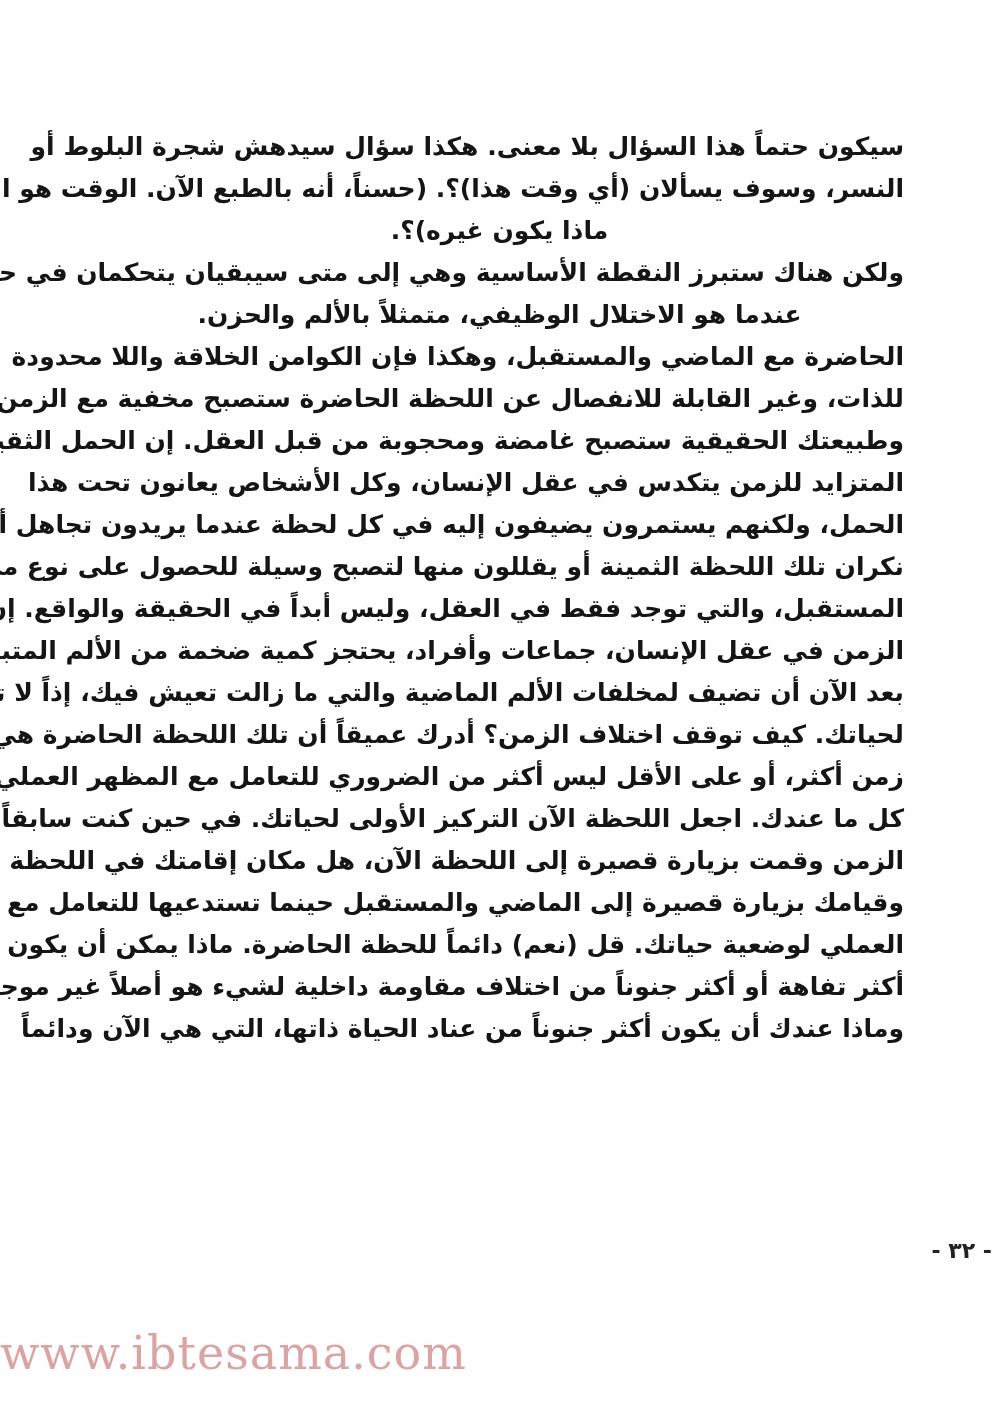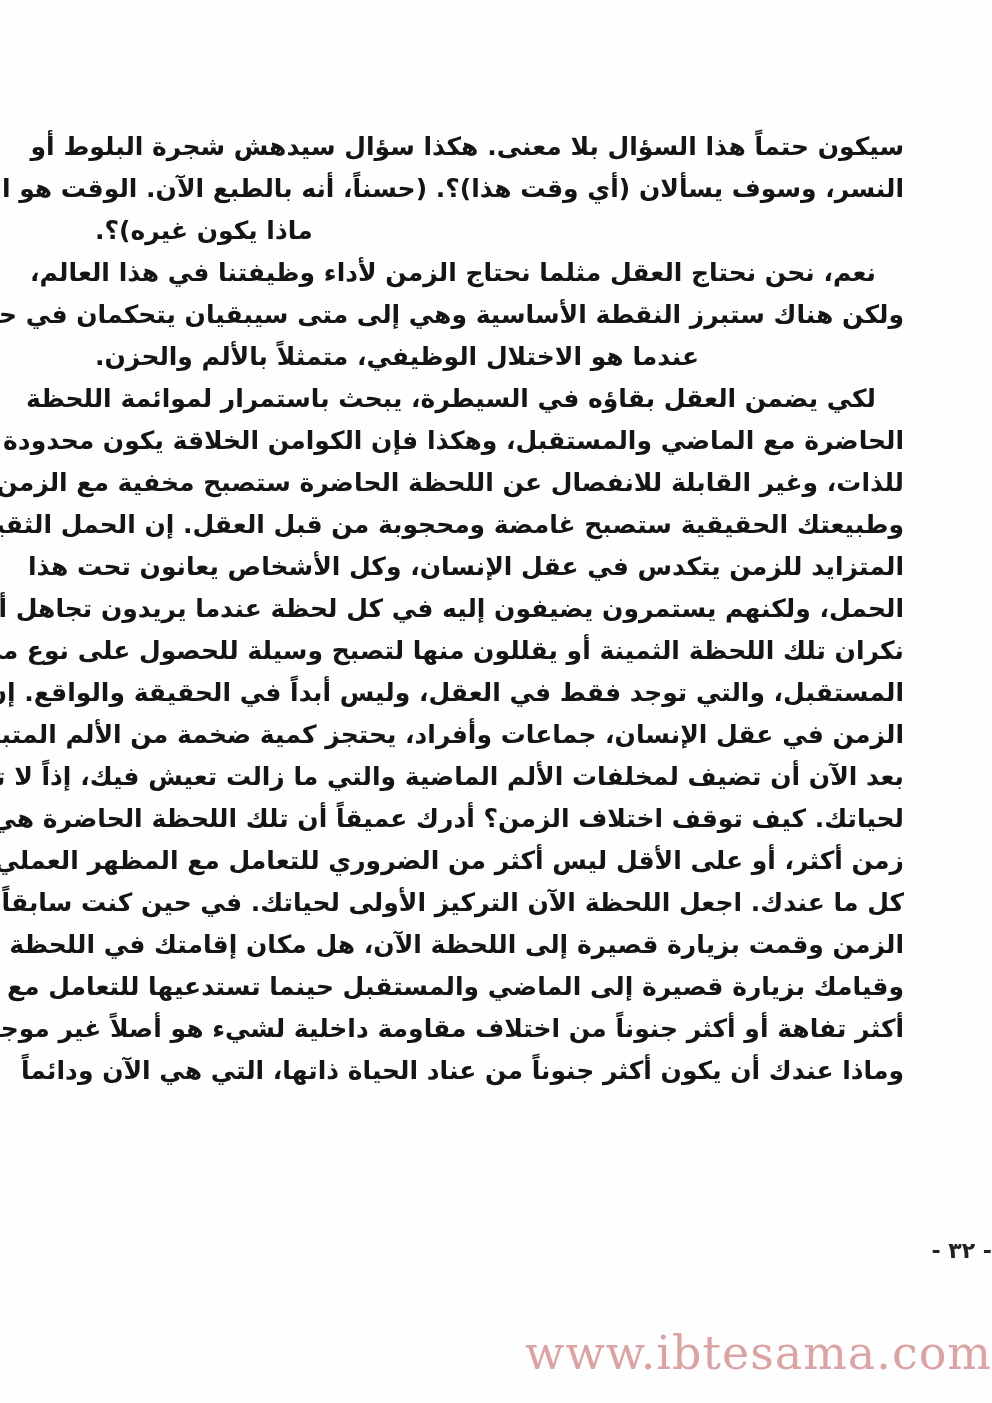--- a/index.html
+++ b/index.html
@@ -27,21 +27,21 @@
   }
   .line {
     height: 42px;
     line-height: 42px;
     text-align: justify;
     text-align-last: justify;
     white-space: nowrap;
     overflow: visible;
   }
   .line.last {
-    text-align: left;
+    text-align: center;
     text-align-last: auto;
   }
   .line.indent {
     padding-right: 28px;
   }
   .page-number {
     position: absolute;
     top: 1238px;
     left: 0;
     right: 0;
@@ -49,53 +49,52 @@
     color: #222222;
     font-size: 22px;
     font-weight: bold;
     letter-spacing: 2px;
   }
   .watermark {
     position: absolute;
     top: 1326px;
     left: 0;
     right: 0;
-    text-align: right;
+    text-align: left;
     direction: ltr;
     font-family: "DejaVu Serif", serif;
     font-size: 46px;
     font-weight: normal;
     color: #dba4a4;
     letter-spacing: 1px;
   }
 </style>
 </head>
 <body>
 
 <div class="page" style="background: rgb(254, 254, 254);">
   <div class="text-block" style="color: rgb(21, 21, 21);">
       <div class="line">سيكون حتماً هذا السؤال بلا معنى. هكذا سؤال سيدهش شجرة البلوط أو</div>
       <div class="line">النسر، وسوف يسألان (أي وقت هذا)؟. (حسناً، أنه بالطبع الآن. الوقت هو الآن.</div>
       <div class="line last">ماذا يكون غيره)؟.</div>
-      <div class="line indent">نعم، نحن نحتاج العقل مثلما نحتاج الزمن لأداء وظيفتنا في هذا العالم،</div>
       <div class="line">ولكن هناك ستبرز النقطة الأساسية وهي إلى متى سيبقيان يتحكمان في حياتنا،</div>
       <div class="line last">عندما هو الاختلال الوظيفي، متمثلاً بالألم والحزن.</div>
-      <div class="line indent">لكي يضمن العقل بقاؤه في السيطرة، يبحث باستمرار لموائمة اللحظة</div>
-      <div class="line">الحاضرة مع الماضي والمستقبل، وهكذا فإن الكوامن الخلاقة يكون محدودة</div>
+      <div class="line">الحاضرة مع الماضي والمستقبل، وهكذا فإن الكوامن الخلاقة واللا محدودة</div>
       <div class="line">للذات، وغير القابلة للانفصال عن اللحظة الحاضرة ستصبح مخفية مع الزمن،</div>
       <div class="line">وطبيعتك الحقيقية ستصبح غامضة ومحجوبة من قبل العقل. إن الحمل الثقيل</div>
       <div class="line">المتزايد للزمن يتكدس في عقل الإنسان، وكل الأشخاص يعانون تحت هذا</div>
       <div class="line">الحمل، ولكنهم يستمرون يضيفون إليه في كل لحظة عندما يريدون تجاهل أو</div>
       <div class="line">نكران تلك اللحظة الثمينة أو يقللون منها لتصبح وسيلة للحصول على نوع من لحظة</div>
       <div class="line">المستقبل، والتي توجد فقط في العقل، وليس أبداً في الحقيقة والواقع. إن تكدسات</div>
       <div class="line">الزمن في عقل الإنسان، جماعات وأفراد، يحتجز كمية ضخمة من الألم المتبقي</div>
       <div class="line">بعد الآن أن تضيف لمخلفات الألم الماضية والتي ما زالت تعيش فيك، إذاً لا تخلق أي</div>
       <div class="line">لحياتك. كيف توقف اختلاف الزمن؟ أدرك عميقاً أن تلك اللحظة الحاضرة هي</div>
       <div class="line">زمن أكثر، أو على الأقل ليس أكثر من الضروري للتعامل مع المظهر العملي</div>
       <div class="line">كل ما عندك. اجعل اللحظة الآن التركيز الأولى لحياتك. في حين كنت سابقاً في</div>
       <div class="line">الزمن وقمت بزيارة قصيرة إلى اللحظة الآن، هل مكان إقامتك في اللحظة الآن</div>
       <div class="line">وقيامك بزيارة قصيرة إلى الماضي والمستقبل حينما تستدعيها للتعامل مع المظهر</div>
+      <div class="line">العملي لوضعية حياتك. قل (نعم) دائماً للحظة الحاضرة. ماذا يمكن أن يكون</div>
       <div class="line">أكثر تفاهة أو أكثر جنوناً من اختلاف مقاومة داخلية لشيء هو أصلاً غير موجود؟</div>
       <div class="line">وماذا عندك أن يكون أكثر جنوناً من عناد الحياة ذاتها، التي هي الآن ودائماً</div>
     </div>
   <div class="page-number">- ٣٢ -</div>
   <div class="watermark" style="color: rgb(219, 164, 164);">www.ibtesama.com</div>
 </div>
 
 </body></html>

